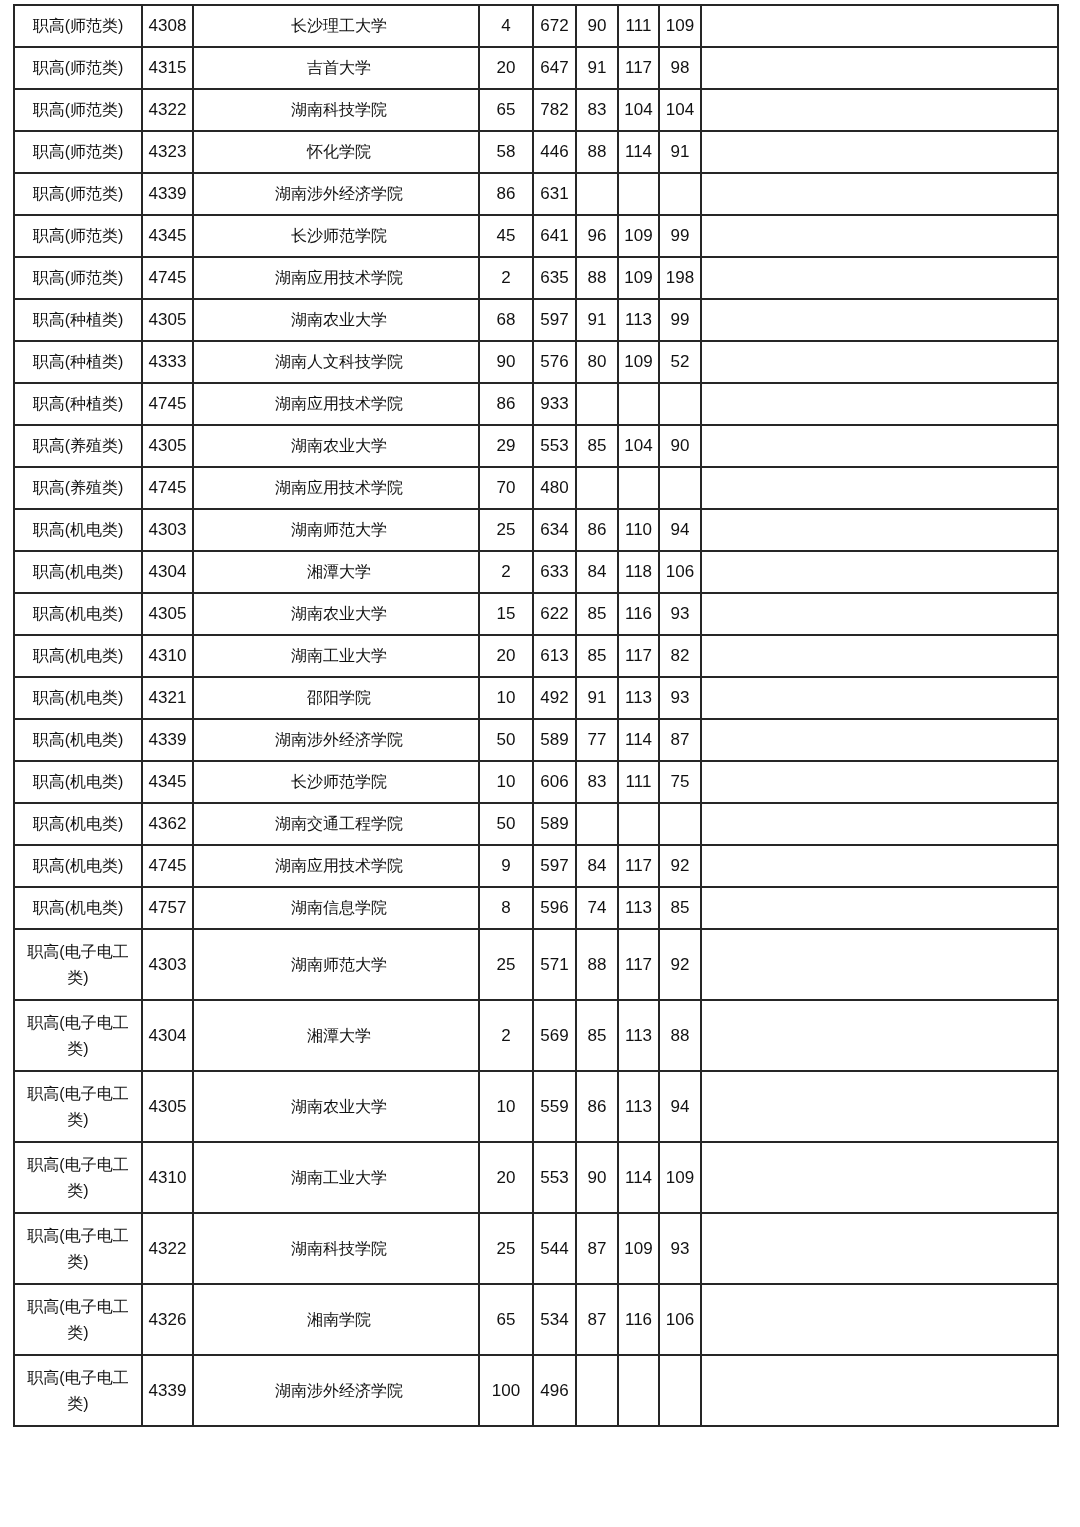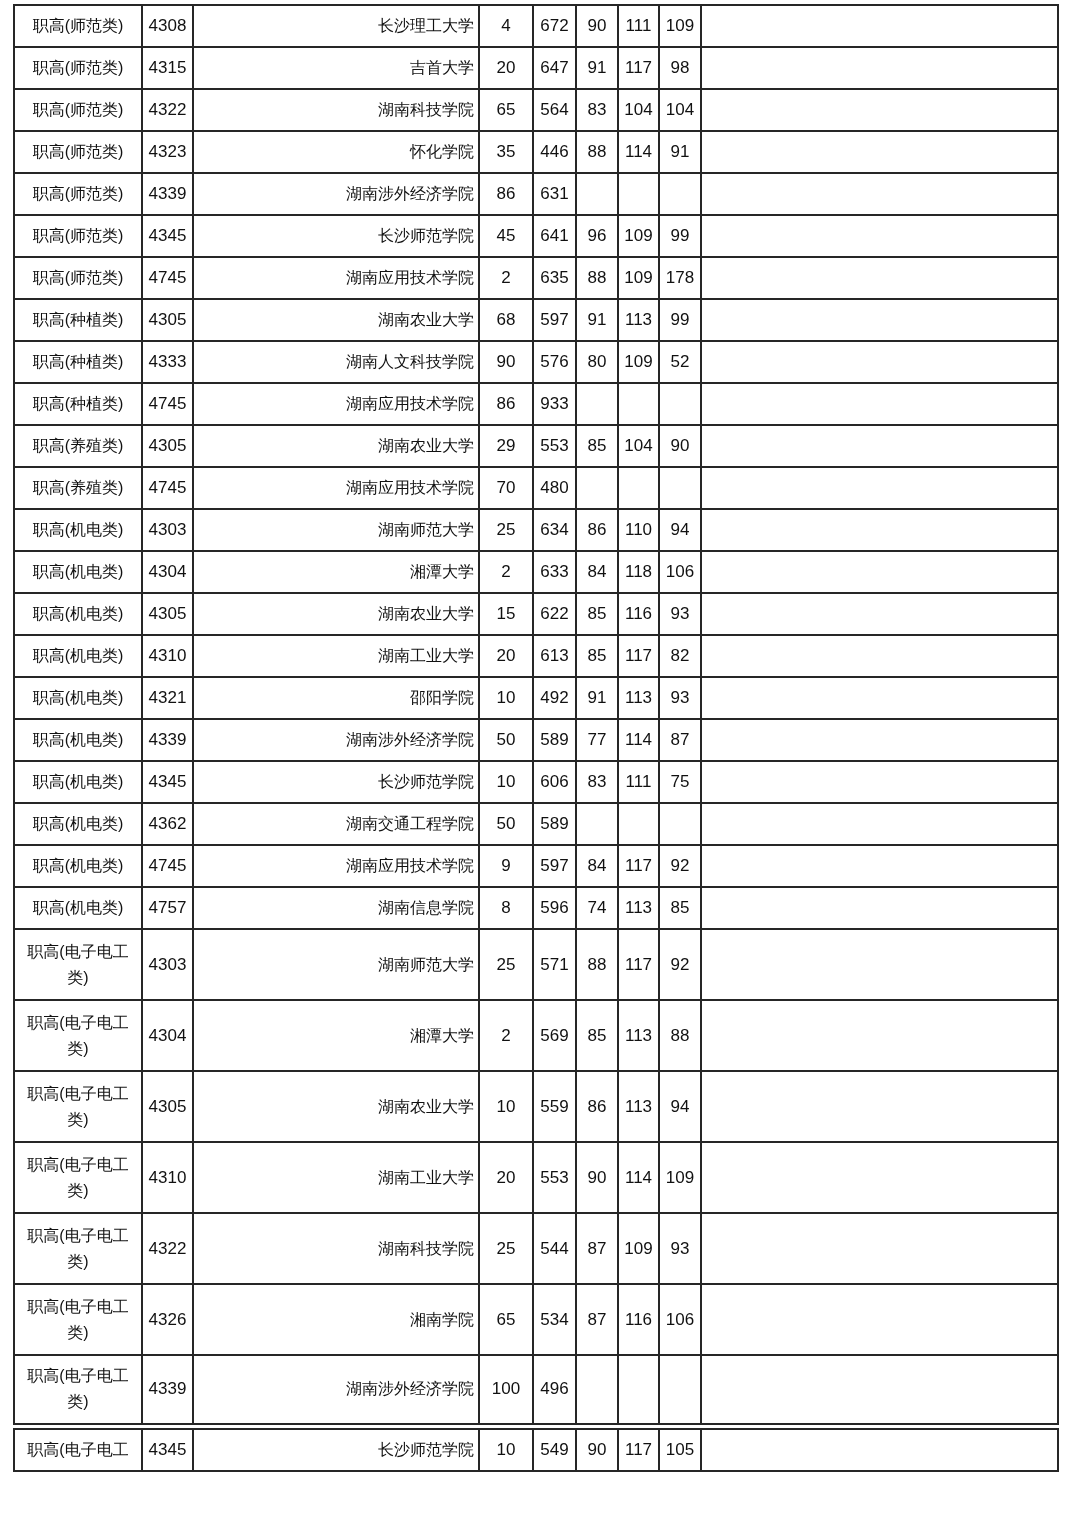--- a/index.html
+++ b/index.html
@@ -38,21 +38,21 @@
   }
   .score-table tr { height: 29px; }
   .score-table tr.tall { height: 71px; }
   .score-table tr.page-break td { border-top: 7px double #262626; }
   td.category-cell {
     padding-left: 5px;
     padding-right: 5px;
     word-break: break-all;
   }
   td.school-cell {
-    text-align: right;
+    text-align: center;
     padding-left: 10px;
   }
   td.num { font-size: 17px; }
 </style>
 </head>
 <body>
 
 <div class="page">
   <table class="score-table">
     <colgroup>
@@ -87,31 +87,31 @@
     <td class="num">91</td>
     <td class="num">117</td>
     <td class="num">98</td>
     <td></td>
   </tr>
         <tr>
     <td class="category-cell">职高(师范类)</td>
     <td class="num">4322</td>
     <td class="school-cell">湖南科技学院</td>
     <td class="num">65</td>
-    <td class="num">564</td>
+    <td class="num">782</td>
     <td class="num">83</td>
     <td class="num">104</td>
     <td class="num">104</td>
     <td></td>
   </tr>
         <tr>
     <td class="category-cell">职高(师范类)</td>
     <td class="num">4323</td>
     <td class="school-cell">怀化学院</td>
-    <td class="num">35</td>
+    <td class="num">58</td>
     <td class="num">446</td>
     <td class="num">88</td>
     <td class="num">114</td>
     <td class="num">91</td>
     <td></td>
   </tr>
         <tr>
     <td class="category-cell">职高(师范类)</td>
     <td class="num">4339</td>
     <td class="school-cell">湖南涉外经济学院</td>
@@ -134,21 +134,21 @@
     <td></td>
   </tr>
         <tr>
     <td class="category-cell">职高(师范类)</td>
     <td class="num">4745</td>
     <td class="school-cell">湖南应用技术学院</td>
     <td class="num">2</td>
     <td class="num">635</td>
     <td class="num">88</td>
     <td class="num">109</td>
-    <td class="num">178</td>
+    <td class="num">198</td>
     <td></td>
   </tr>
         <tr>
     <td class="category-cell">职高(种植类)</td>
     <td class="num">4305</td>
     <td class="school-cell">湖南农业大学</td>
     <td class="num">68</td>
     <td class="num">597</td>
     <td class="num">91</td>
     <td class="num">113</td>
@@ -379,26 +379,15 @@
     <td class="category-cell">职高(电子电工类)</td>
     <td class="num">4339</td>
     <td class="school-cell">湖南涉外经济学院</td>
     <td class="num">100</td>
     <td class="num">496</td>
     <td class="num"></td>
     <td class="num"></td>
     <td class="num"></td>
     <td></td>
   </tr>
-        <tr class="page-break">
-    <td class="category-cell">职高(电子电工</td>
-    <td class="num">4345</td>
-    <td class="school-cell">长沙师范学院</td>
-    <td class="num">10</td>
-    <td class="num">549</td>
-    <td class="num">90</td>
-    <td class="num">117</td>
-    <td class="num">105</td>
-    <td></td>
-  </tr>
       </tbody>
   </table>
 </div>
 
 </body></html>

